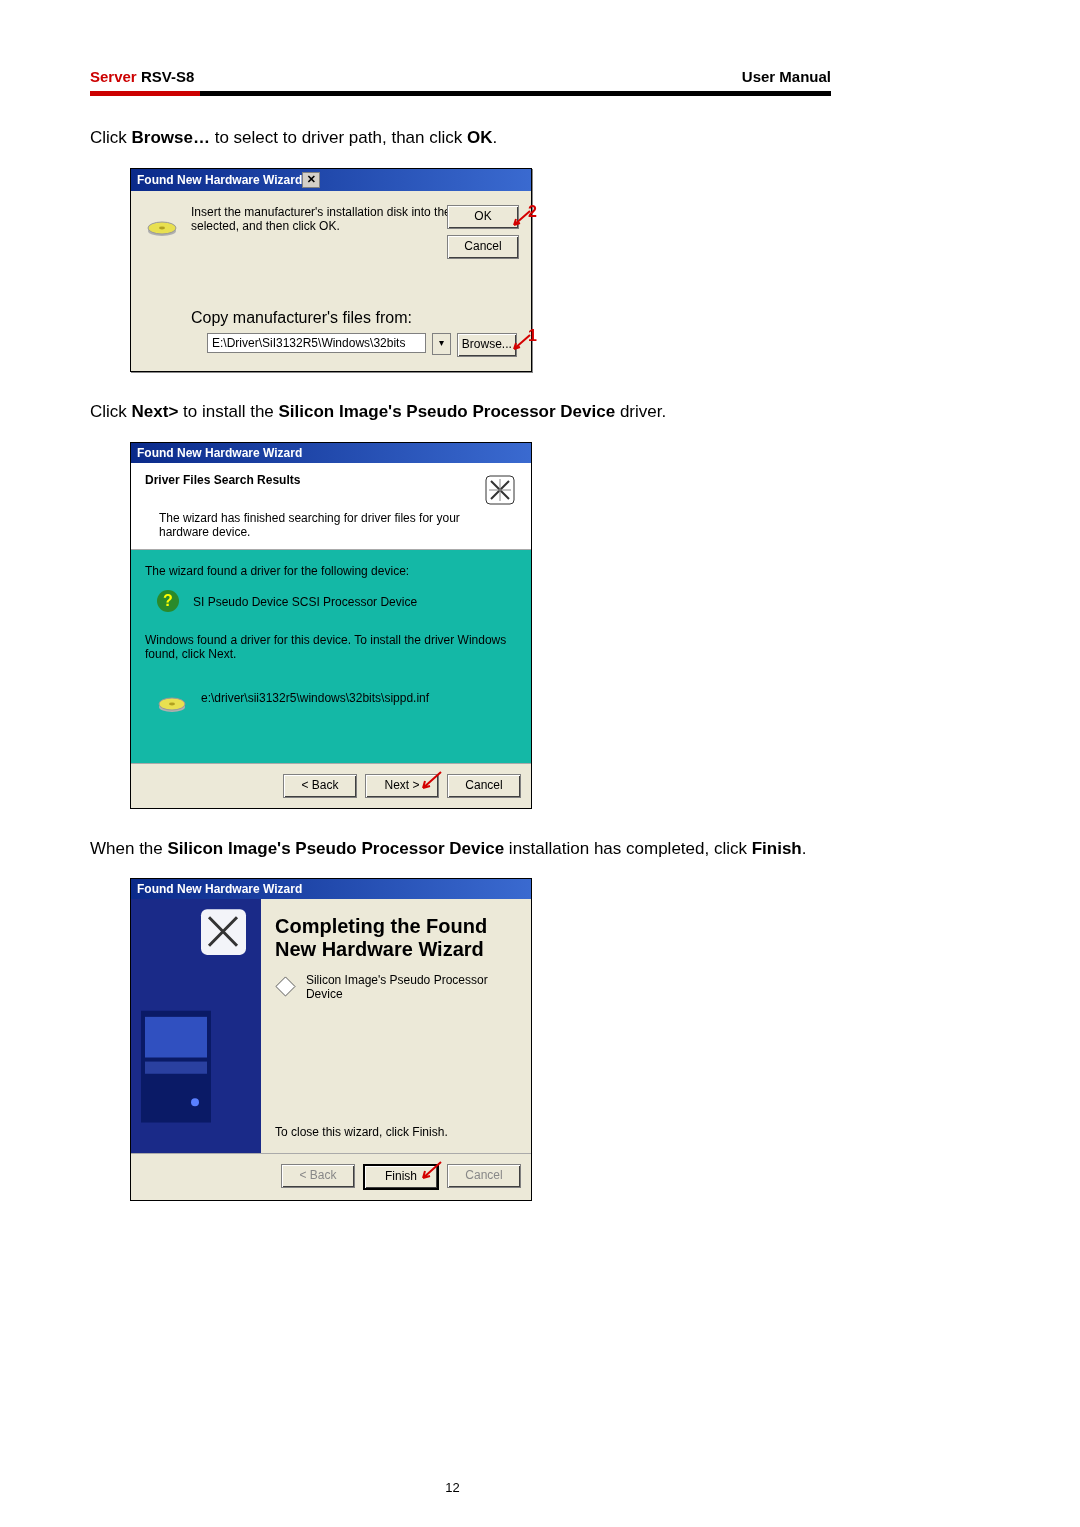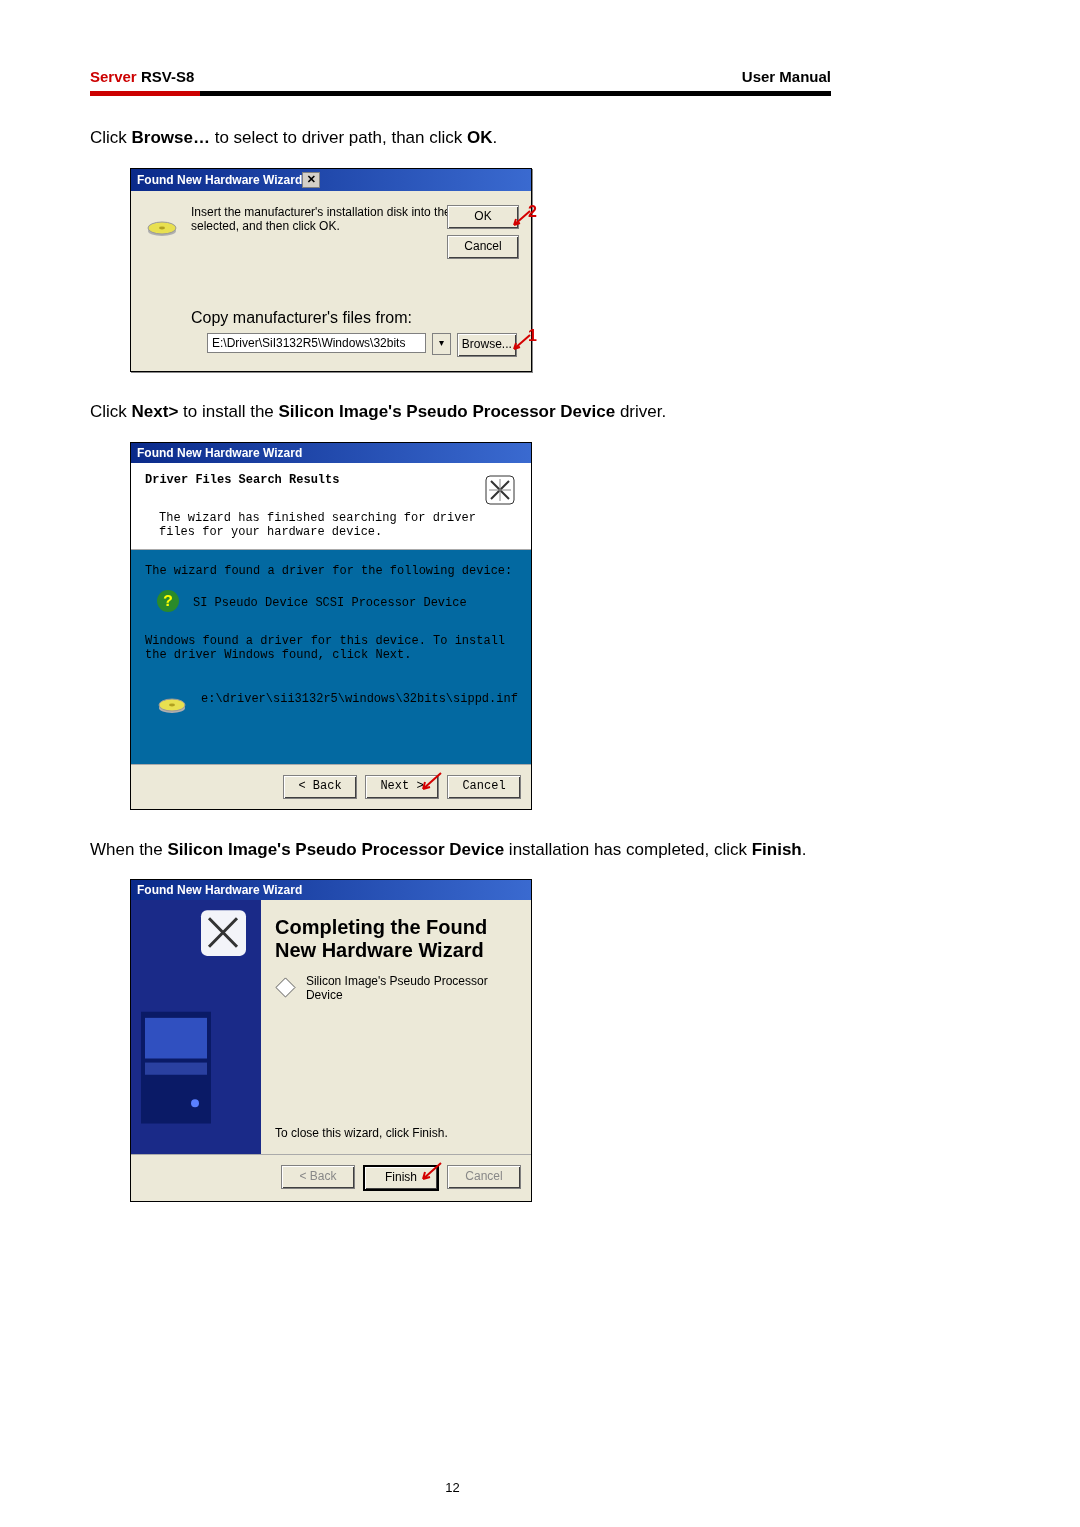--- a/index.html
+++ b/index.html
@@ -132,21 +132,21 @@
     pointer-events: none;
   }
   .callout svg { position:absolute; }
 
   
   .dlg2 {
     width: 400px;
     border: 1px solid #000;
     margin: 0 0 28px 40px;
   }
-  .dlg2 .body { background: #0369a1; padding: 0; font-family: Liberation Mono, monospace; }
+  .dlg2 .body { background: #14b8a6; padding: 0; }
   .drv-header {
     padding: 10px 14px;
     border-bottom: 1px solid #aaa;
     display: flex;
     justify-content: space-between;
     background: #fff;
   }
   .drv-header .txt { font-size: 12px; }
   .drv-header .title { font-weight: bold; margin-bottom: 4px; }
   .drv-header .sub { margin-left: 14px; margin-top: 24px; }

